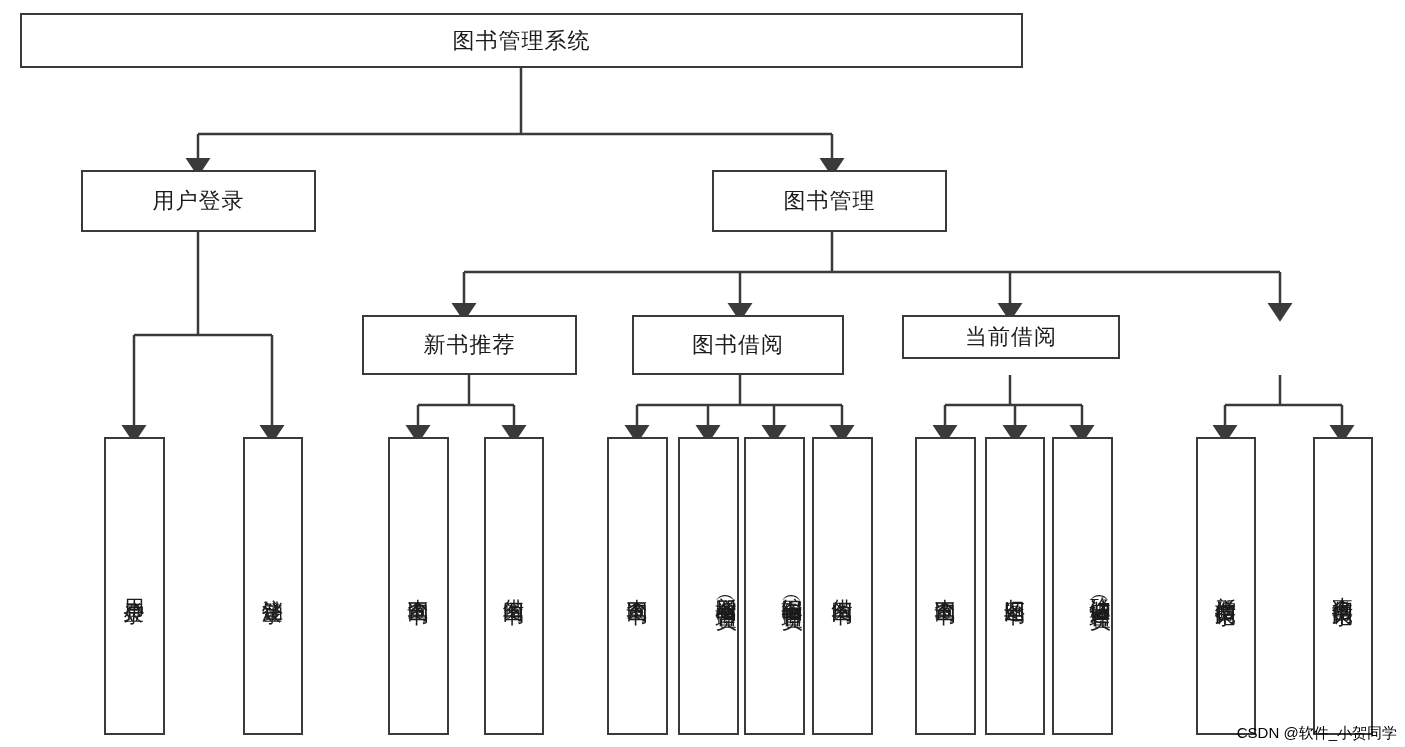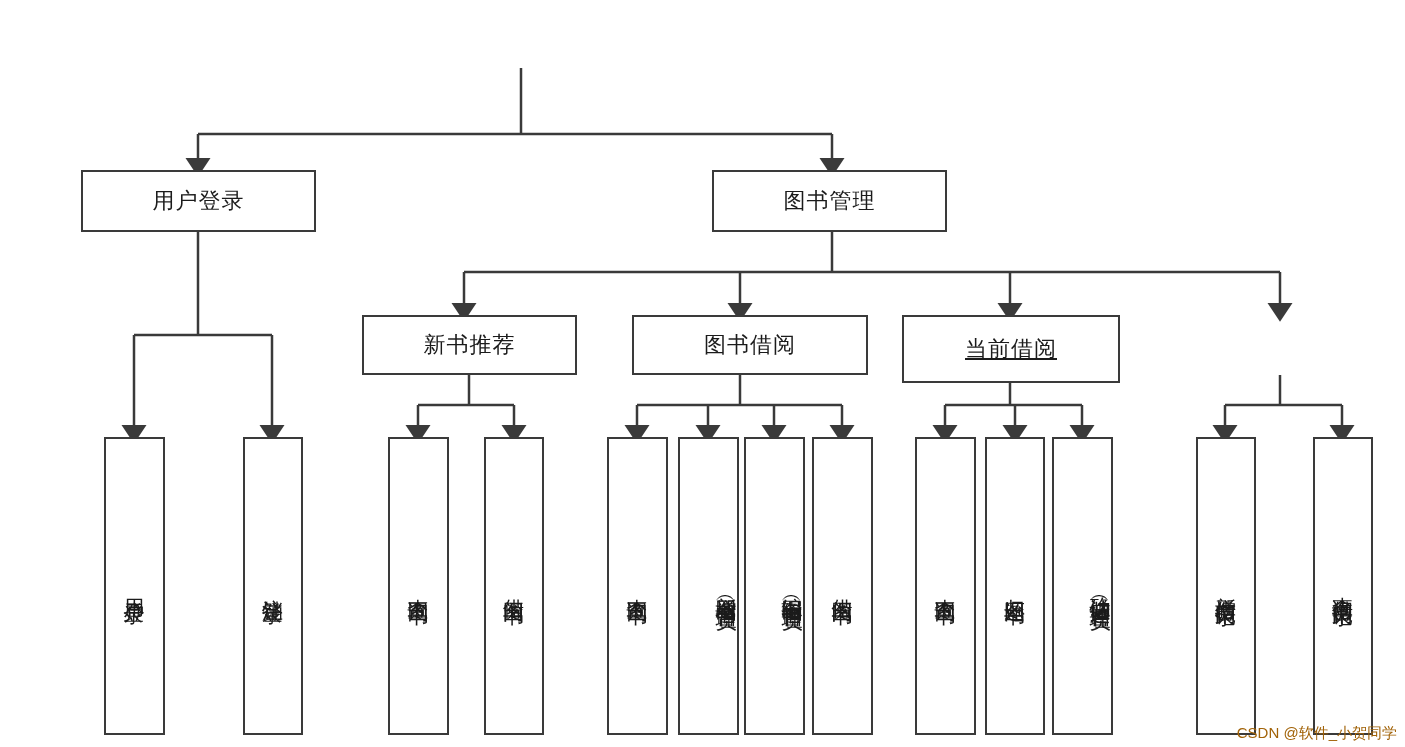--- a/index.html
+++ b/index.html
@@ -63,21 +63,21 @@
     fill: none;
   }
   .arrowfill {
     fill: #3a3a3a;
   }
   .watermark {
     position: absolute;
     right: 8px;
     bottom: 4px;
     font-size: 15px;
-    color: #a16207;
+    color: #000000;
     white-space: nowrap;
   }
 </style>
 </head>
 <body>
 
 <div id="canvas">
 
   <svg class="links" viewBox="0 0 1405 747">
     <defs>
@@ -120,27 +120,28 @@
     <path class="lnk" marker-end="url(#arw)" d="M945,405 L945,433"></path>
     <path class="lnk" marker-end="url(#arw)" d="M1015,405 L1015,433"></path>
     <path class="lnk" marker-end="url(#arw)" d="M1082,405 L1082,433"></path>
 
     <path class="lnk" d="M1280,375 L1280,405"></path>
     <path class="lnk" d="M1225,405 L1342,405"></path>
     <path class="lnk" marker-end="url(#arw)" d="M1225,405 L1225,433"></path>
     <path class="lnk" marker-end="url(#arw)" d="M1342,405 L1342,433"></path>
   </svg>
 
+  <div class="node horiz" style="left:20px; top:13px; width:1003px; height:55px;">图书管理系统</div>
 
   <div class="node horiz" style="left:81px; top:170px; width:235px; height:62px;">用户登录</div>
   <div class="node horiz" style="left:362px; top:315px; width:215px; height:60px;">新书推荐</div>
 
   <div class="node horiz" style="left:712px; top:170px; width:235px; height:62px;">图书管理</div>
-  <div class="node horiz" style="left:632px; top:315px; width:236px; height:60px;font-family:Liberation Serif, serif;">图书借阅</div>
-  <div class="node horiz" style="left:902px; top:315px; width:218px; height:68px;text-decoration:underline;">当前借阅</div>
+  <div class="node horiz" style="left:632px; top:315px; width:212px; height:60px;font-family:Liberation Serif, serif;">图书借阅</div>
+  <div class="node horiz" style="left:902px; top:315px; width:218px; height:44px;">当前借阅</div>
 
   <div class="node vert midalign" style="left:104px; top:437px; width:61px; height:298px;">用户登录</div>
   <div class="node vert midalign" style="left:243px; top:437px; width:60px; height:298px;">注销登录</div>
 
   <div class="node vert midalign" style="left:388px; top:437px; width:61px; height:298px;">查询图书</div>
   <div class="node vert midalign" style="left:484px; top:437px; width:60px; height:298px;">借阅图书</div>
 
   <div class="node vert midalign" style="left:607px; top:437px; width:61px; height:298px;">查询图书</div>
   <div class="node vert topalign" style="left:678px; top:437px; width:61px; height:298px;">新增图书（管理员）</div>
   <div class="node vert topalign" style="left:744px; top:437px; width:61px; height:298px;">编辑图书（管理员）</div>

